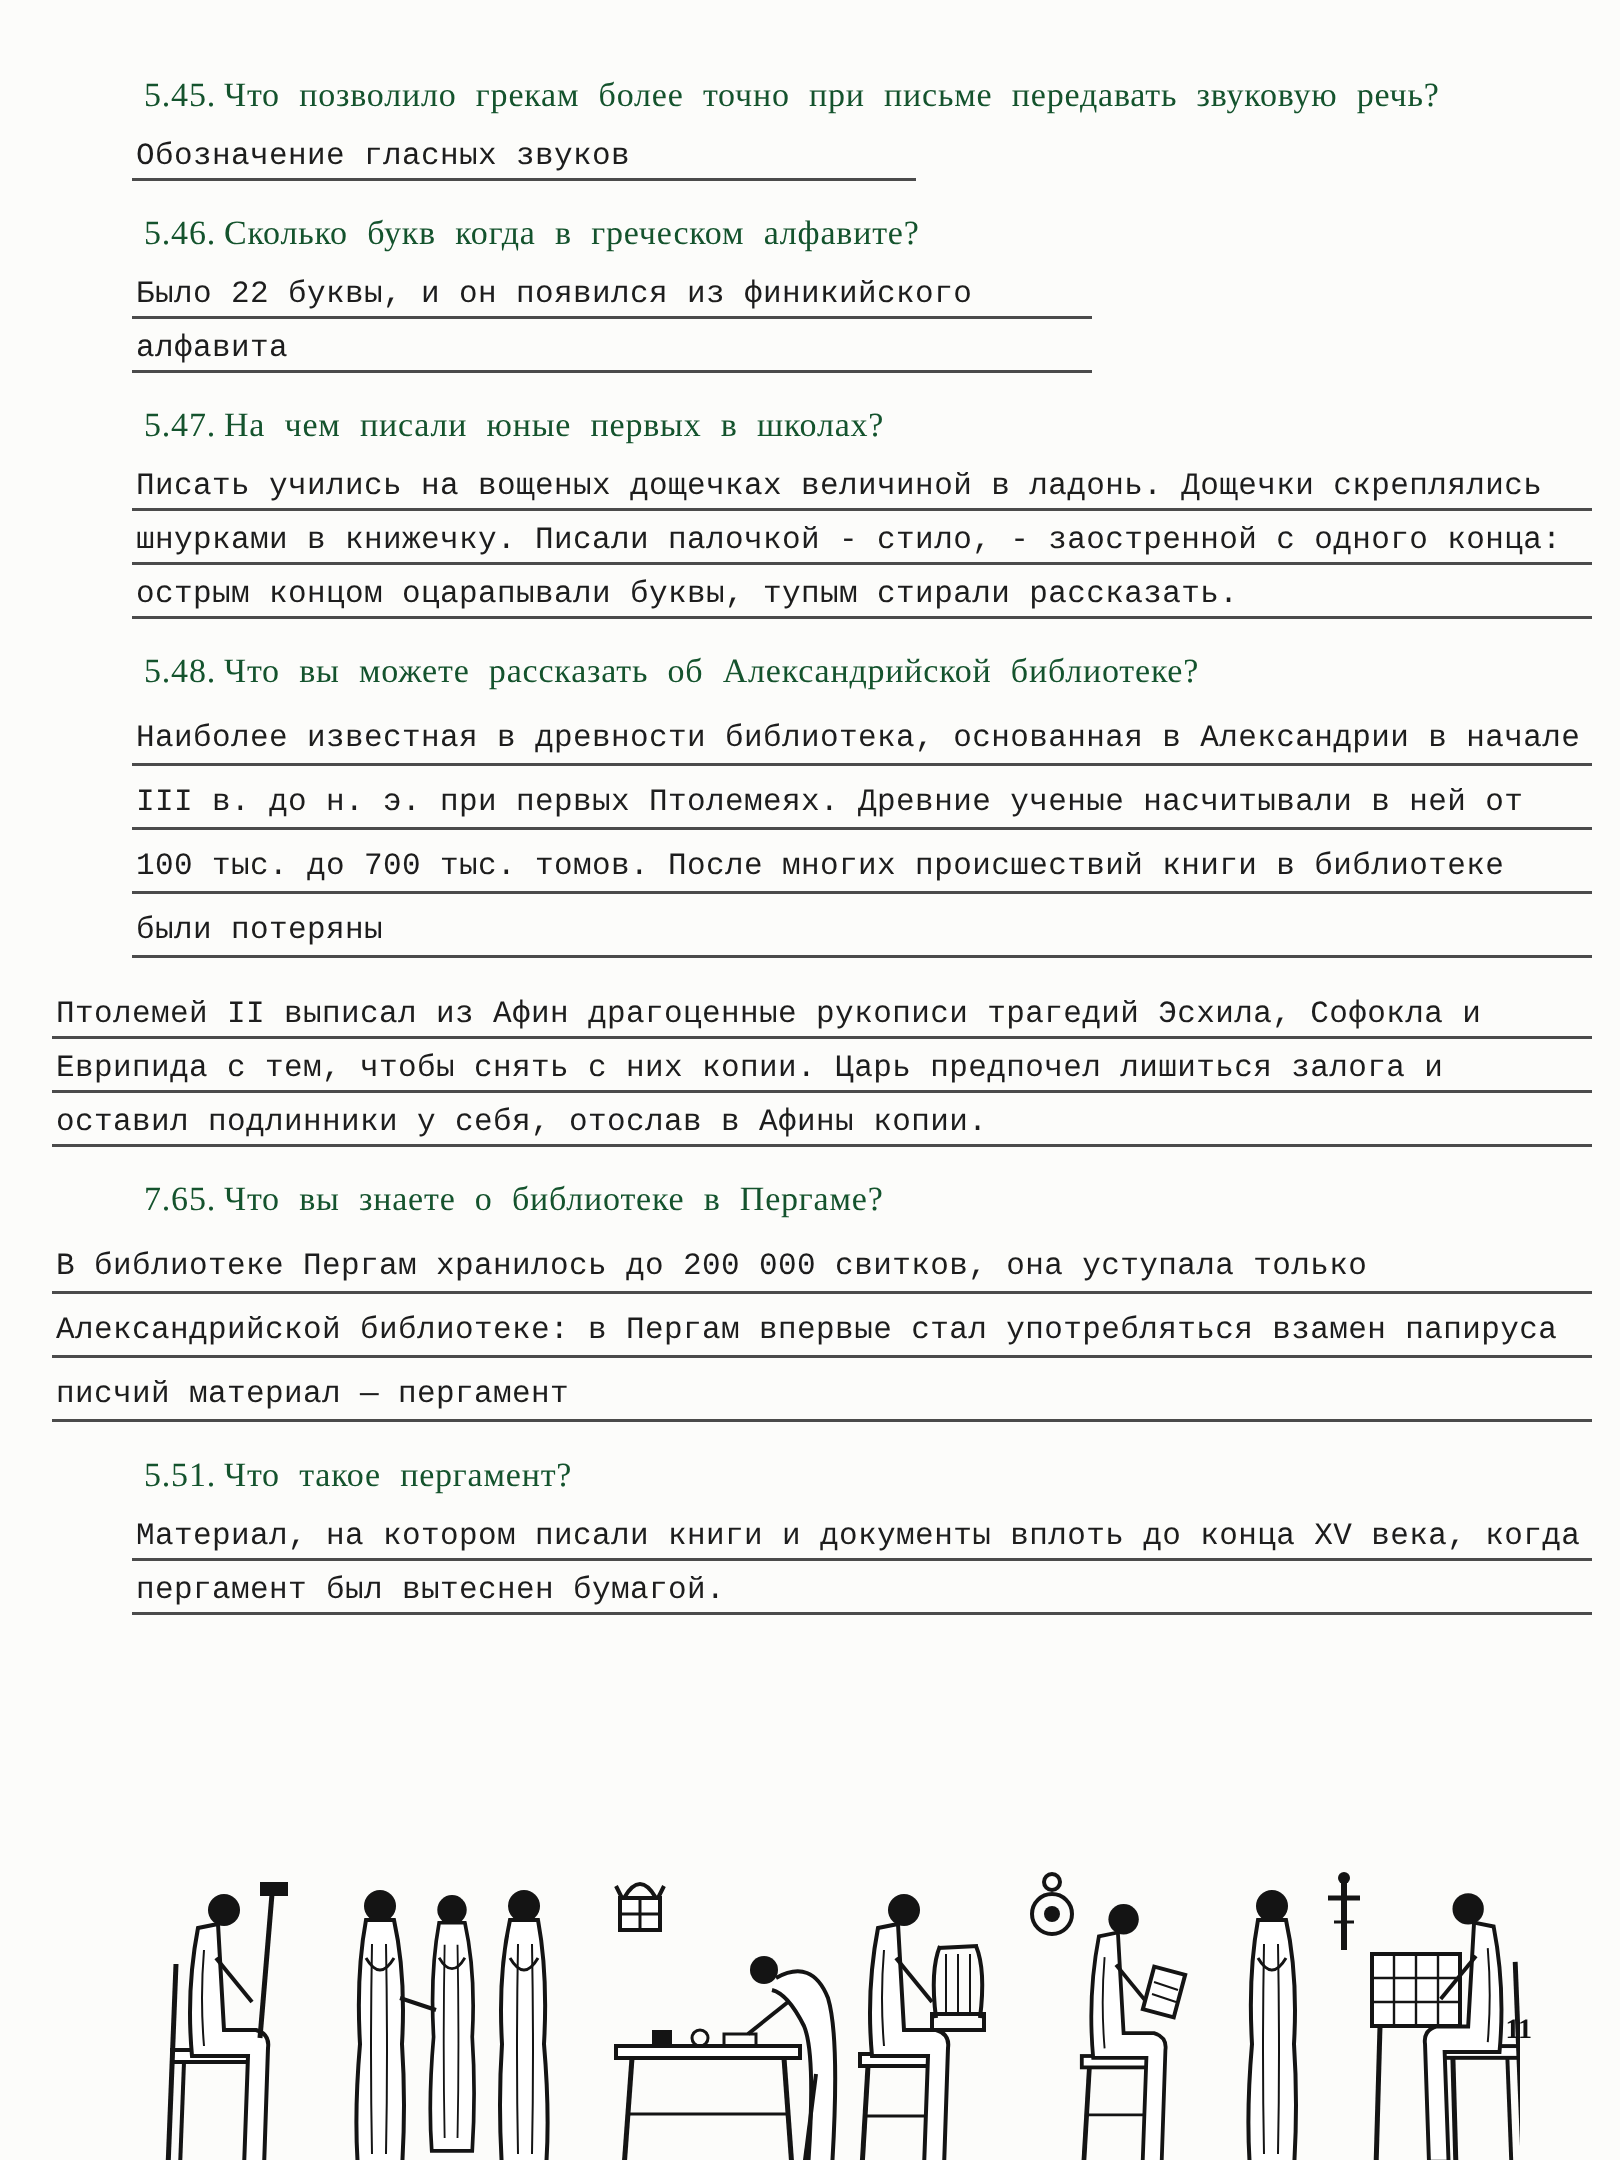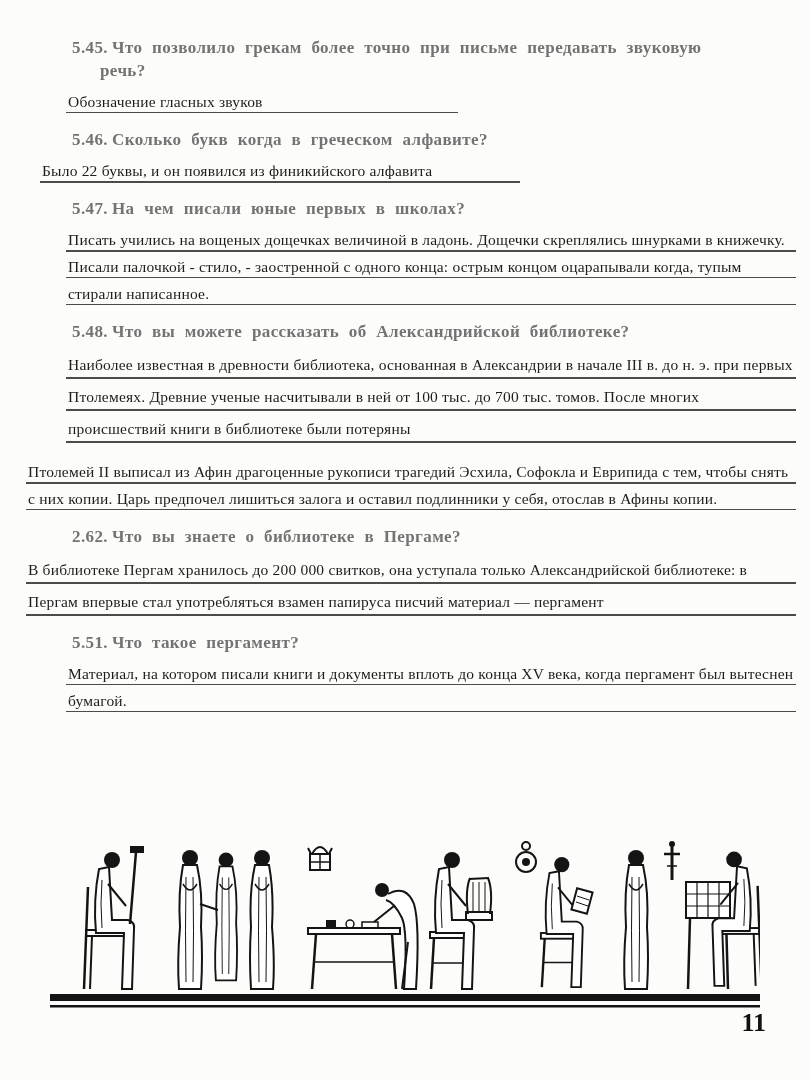--- a/index.html
+++ b/index.html
@@ -10,35 +10,35 @@
     font-family:"Liberation Serif", serif;
     position:relative;
     overflow:hidden;
   }
   .page { padding:36px 14px 0 14px; }
 
   .qa { margin-bottom:13px; }
 
   .q {
     font-family:"Liberation Serif", serif;
-    font-weight:700;
+    font-weight:400;
     font-size:17px;
     line-height:23px;
     letter-spacing:0.4px;
     word-spacing:5px;
     padding-left:86px;
     text-indent:-28px;
     max-width:708px;
     margin-bottom:6px;
-    color:#737373;
+    color:#14532d;
   }
   .num { padding-right:4px; }
 
   .a {
-    font-family:Liberation Serif, serif;
+    font-family:Liberation Mono, monospace;
     font-size:15.5px;
     line-height:27px;
     letter-spacing:0.2px;
     color:#1d1d1d;
     margin-left:52px;
     padding:0 2px;
     background-image:repeating-linear-gradient(
       to bottom,
       transparent 0, transparent 24px,
       #4b4b4b 24px, #4b4b4b 25.5px,
@@ -47,68 +47,68 @@
   .a.loose {
     line-height:32px;
     background-image:repeating-linear-gradient(
       to bottom,
       transparent 0, transparent 28.5px,
       #4b4b4b 28.5px, #4b4b4b 30px,
       transparent 30px, transparent 32px);
   }
   .a.flush { margin-left:12px; }
   .a.w-short { width:392px; }
-  .a.w-med   { width:480px;margin-left:26px; }
+  .a.w-med   { width:480px; }
 
   .frieze-wrap {
     width:710px;
     margin:118px auto 0 auto;
   }
 
   .page-num {
     position:absolute;
     top:1008px;
     right:44px;
     font-family:"Liberation Serif", serif;
     font-weight:700;
-    font-size:26px;
+    font-size:14px;
     color:#111;
   }
 </style>
 </head>
 <body>
 
 <div class="page">
 
   <section class="qa">
     <p class="q"><span class="num">5.45.</span><span>Что позволило грекам более точно при письме передавать звуковую речь?</span></p>
     <div class="a w-short">Обозначение гласных звуков</div>
   </section>
 
   <section class="qa">
     <p class="q"><span class="num">5.46.</span><span>Сколько букв когда в греческом алфавите?</span></p>
     <div class="a w-med">Было 22 буквы, и он появился из финикийского алфавита</div>
   </section>
 
   <section class="qa">
     <p class="q"><span class="num">5.47.</span><span>На чем писали юные первых в школах?</span></p>
-    <div class="a">Писать учились на вощеных дощечках величиной в ладонь. Дощечки скреплялись шнурками в книжечку. Писали палочкой - стило, - заостренной с одного конца: острым концом оцарапывали когда, тупым стирали написанное.</div>
+    <div class="a">Писать учились на вощеных дощечках величиной в ладонь. Дощечки скреплялись шнурками в книжечку. Писали палочкой - стило, - заостренной с одного конца: острым концом оцарапывали буквы, тупым стирали рассказать.</div>
   </section>
 
   <section class="qa">
     <p class="q"><span class="num">5.48.</span><span>Что вы можете рассказать об Александрийской библиотеке?</span></p>
     <div class="a loose">Наиболее известная в древности библиотека, основанная в Александрии в начале III в. до н. э. при первых Птолемеях. Древние ученые насчитывали в ней от 100 тыс. до 700 тыс. томов. После многих происшествий книги в библиотеке были потеряны</div>
   </section>
 
   <section class="qa">
     <div class="a flush">Птолемей II выписал из Афин драгоценные рукописи трагедий Эсхила, Софокла и Еврипида с тем, чтобы снять с них копии.  Царь предпочел лишиться залога и оставил подлинники у себя, отослав в Афины копии.</div>
   </section>
 
   <section class="qa">
-    <p class="q"><span class="num">2.62.</span><span>Что вы знаете о библиотеке в Пергаме?</span></p>
+    <p class="q"><span class="num">7.65.</span><span>Что вы знаете о библиотеке в Пергаме?</span></p>
     <div class="a flush loose">В библиотеке Пергам хранилось до 200 000 свитков, она уступала только Александрийской библиотеке: в Пергам впервые стал употребляться взамен папируса писчий материал — пергамент</div>
   </section>
 
   <section class="qa">
     <p class="q"><span class="num">5.51.</span><span>Что такое пергамент?</span></p>
     <div class="a">Материал, на котором писали книги и документы вплоть до конца XV века, когда пергамент был вытеснен бумагой.</div>
   </section>
 
   <div class="frieze-wrap">
     <svg viewBox="0 0 710 190" width="710" height="190">

